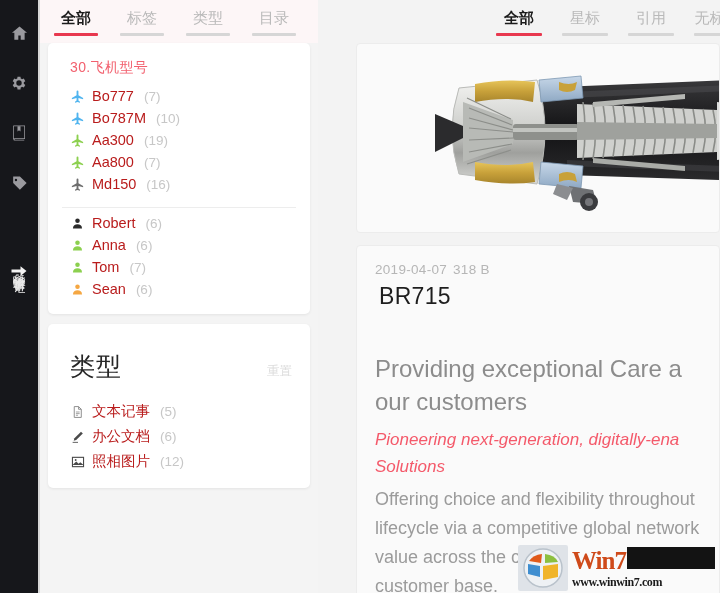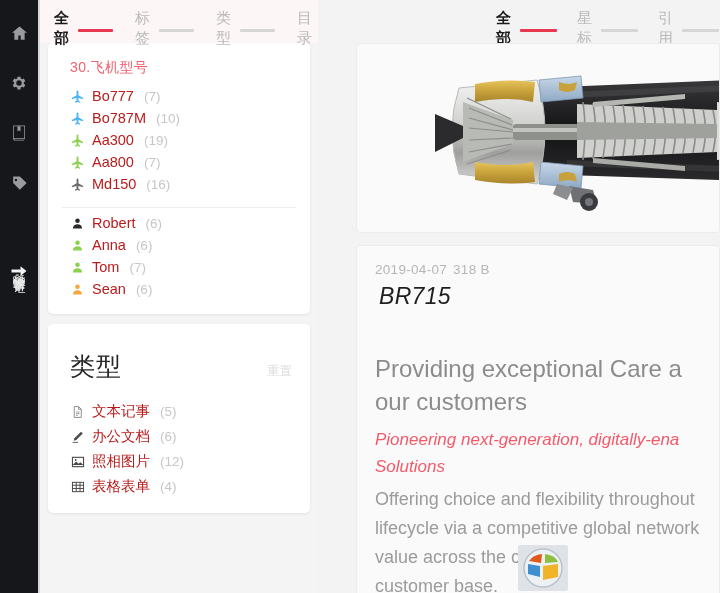--- a/index.html
+++ b/index.html
@@ -39,21 +39,21 @@
   
   .leftcol {
     position: absolute; left: 40px; top: 0; width: 278px; height: 593px;
     background: #f4f4f4;
   }
   .tabbar-left {
     height: 43px; width: 278px; background: #fdf6f7;
     display: flex; align-items: flex-start; padding-left: 14px; padding-top: 8px;
     gap: 22px;
   }
-  .tab { display: flex; flex-direction: row; align-items: center; cursor: pointer; }
+  .tab { display: flex; flex-direction: column; align-items: center; cursor: pointer; }
   .tab .tlabel { font-size: 15px; color: #b9b9b9; line-height: 20px; }
   .tab.active .tlabel { color: #1b1b1b; font-weight: bold; }
   .tab .tbar { margin-top: 5px; height: 3px; width: 44px; background: #d6d6d6; border-radius: 1px; }
   .tab.active .tbar { background: #e8384f; }
 
   .lpanel { padding: 0 8px; }
   .card {
     background: #fff; border-radius: 5px; box-shadow: 0 1px 3px rgba(0,0,0,.07);
     padding: 10px 0 14px 0; margin-bottom: 10px;
   }
@@ -86,21 +86,21 @@
   .tabbar-right .tab .tbar { width: 46px; }
 
   .rcard {
     background: #fafafa; border: 1px solid #ececec; border-radius: 4px;
     margin: 0 0 12px 36px; overflow: hidden;
   }
   .rcard.img { height: 190px; position: relative; background: #fafafa; }
   .rcard.doc { padding: 16px 0 0 18px; height: 420px; }
   .meta { font-size: 13.5px; color: #b6b6b6; letter-spacing: .3px; }
   .meta .sz { margin-left: 6px; }
-  .doc-title { font-size: 23px; color: #1e1e1e; margin: 6px 0 0 4px; letter-spacing: .3px; font-style: italic; }
+  .doc-title { font-size: 23px; color: #1e1e1e; margin: 6px 0 0 4px; letter-spacing: .3px; }
   .doc-h { font-size: 24px; color: #8c8c8c; line-height: 33px; margin-top: 42px; white-space: nowrap; }
   .doc-sub { font-size: 17px; color: #f4596a; font-style: italic; line-height: 27px; margin-top: 8px; white-space: nowrap; }
   .doc-p { font-size: 18px; color: #9b9b9b; line-height: 29px; margin-top: 5px; white-space: nowrap; }
 
   
   .engine { position: absolute; left: 60px; top: 18px; width: 400px; height: 150px; }
 
   
   .wm { position: absolute; left: 518px; top: 543px; width: 202px; height: 50px; display: flex; align-items: center; }
   .wm-logo { width: 50px; height: 46px; background: #dfe3e8; position: relative; border-radius: 2px; flex: 0 0 50px; }
@@ -314,30 +314,20 @@
               <svg width="14" height="14" viewBox="0 0 24 24" fill="none" stroke="#4a4a4a" stroke-width="1.9">
                   <rect x="2.5" y="4" width="19" height="16"></rect>
                   <path d="M2.5 17 9 11l4 4 3-2.5 5.5 4.5" fill="#4a4a4a" stroke="none"></path>
                   <circle cx="8" cy="8.5" r="1.6" fill="#4a4a4a" stroke="none"></circle>
                 </svg>
             </span>
             <span class="fname">照相图片</span>
             <span class="fcount">(12)</span>
           </div>
 
-          <div class="facet-row">
-            <span class="fi">
-              <svg width="14" height="14" viewBox="0 0 24 24" fill="none" stroke="#4a4a4a" stroke-width="1.7">
-                  <rect x="2.5" y="4" width="19" height="16"></rect>
-                  <path d="M2.5 9h19M2.5 14.5h19M9 4v16M15.5 4v16"></path>
-                </svg>
-            </span>
-            <span class="fname">表格表单</span>
-            <span class="fcount">(4)</span>
-          </div>
         </div>
       </div>
     </div>
   </div>
 
   <div class="rightcol">
 
     <div class="tabbar-right">
       <div class="tab active">
         <span class="tlabel">全部</span>
@@ -473,15 +463,22 @@
   <div class="wm">
     <div class="wm-logo">
       <svg width="50" height="46" viewBox="0 0 50 46">
         <circle cx="25" cy="23" r="19" fill="#eef1f4" stroke="#b9c2cb" stroke-width="1.5"></circle>
         <path d="M24 9 q-9 1 -13 7 l12 2 Z" fill="#e05a1b"></path>
         <path d="M27 9 q10 1 13 8 l-13 1 Z" fill="#8cbf3f"></path>
         <path d="M10 19 l12 2 v11 l-12 -3 Z" fill="#3f8ed0"></path>
         <path d="M25 21 l15 -2 v13 l-15 3 Z" fill="#f0b429"></path>
       </svg>
     </div>
+    <div class="wm-right">
+      <div class="wm-top">
+        <span class="wm-win">Win7</span>
+        <span class="wm-block"></span>
+      </div>
+      <div class="wm-url">www.winwin7.com</div>
+    </div>
   </div>
 
 </div>
 
 </body></html>

